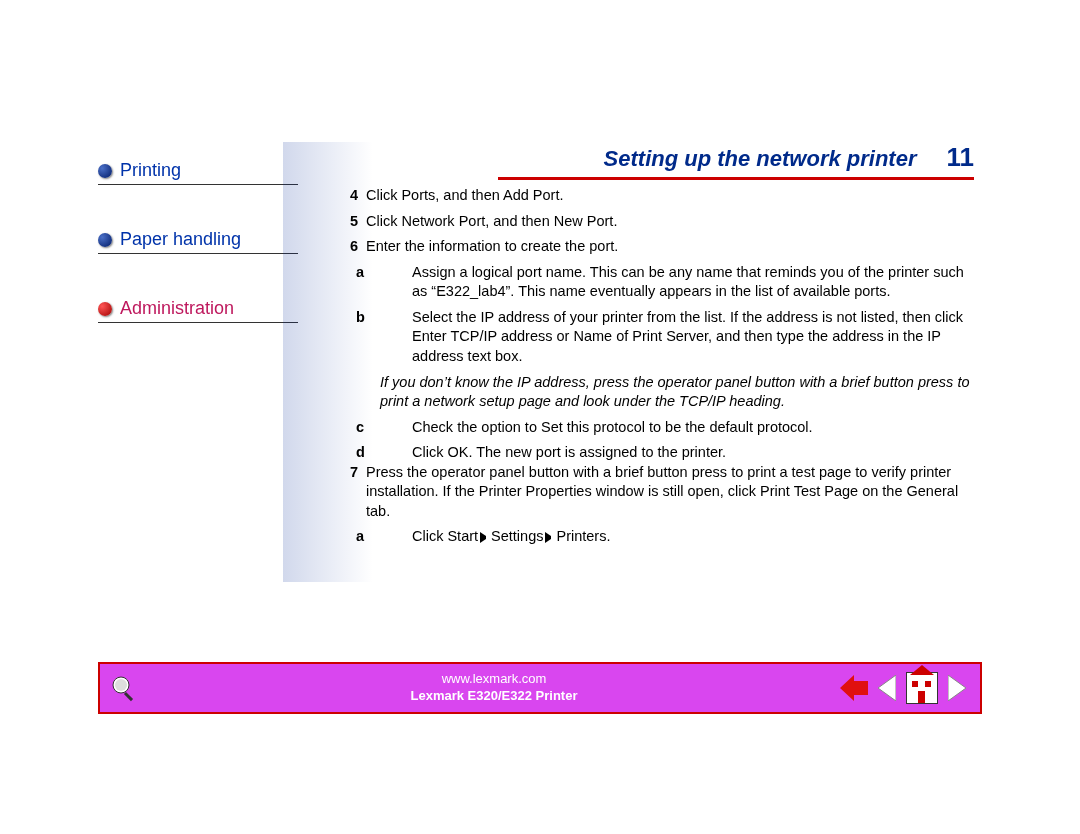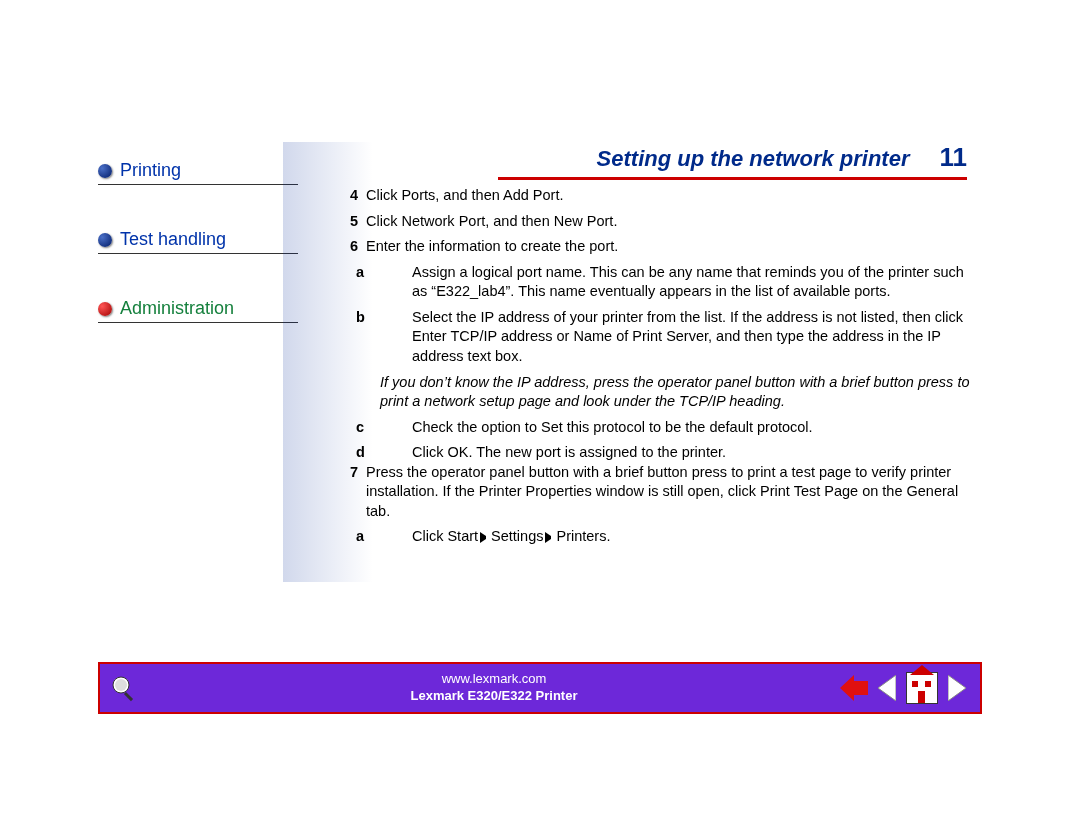--- a/index.html
+++ b/index.html
@@ -15,21 +15,21 @@
   position: absolute;
   top: 142px;
   left: 98px;
   width: 880px;
   height: 572px;
 }
 .header-line {
   position: absolute;
   top: 0;
   left: 400px;
-  right: 11px;
+  right: 4px;
   display: flex;
   align-items: baseline;
   justify-content: flex-end;
   border-bottom: 3px solid #c00;
   padding-bottom: 4px;
 }
 .header-title {
   color: #002a8a;
   font-weight: bold;
   font-size: 22px;
@@ -62,21 +62,21 @@
   margin-right: 8px;
   box-shadow: 1px 1px 2px rgba(0,0,0,0.5);
   flex-shrink: 0;
 }
 .bullet-blue { background: radial-gradient(circle at 30% 30%, #4a6fc7, #001a66); }
 .bullet-red { background: radial-gradient(circle at 30% 30%, #ff5555, #a00000); }
 .sidebar-label {
   color: #0033aa;
   font-size: 18px;
 }
-.sidebar-label.active { color: #15803d; }
+.sidebar-label.active { color: #be185d; }
 .sidebar-fade {
   position: absolute;
   top: 0;
   left: 185px;
   width: 90px;
   height: 440px;
   background: linear-gradient(to right, rgba(0,40,150,0.18), rgba(0,40,150,0));
   pointer-events: none;
 }
 .content {
@@ -112,21 +112,21 @@
   margin-right: 6px;
 }
 .substep-body { flex: 1; margin-left: 32px; }
 .para { margin-top: 6px; margin-left: 42px; font-style: italic; }
 .footer-bar {
   position: absolute;
   left: 98px;
   width: 880px;
   bottom: 120px;
   height: 48px;
-  background: #6d28d9;
+  background: #d946ef;
   border: 2px solid #c00;
   display: flex;
   align-items: center;
 }
 .footer-left-icon {
   width: 48px;
   display: flex;
   justify-content: center;
   align-items: center;
 }
@@ -199,21 +199,21 @@
     <span class="header-pagenum">11</span>
   </div>
 
   <div class="sidebar">
     <div class="sidebar-item">
       <span class="bullet bullet-blue"></span>
       <span class="sidebar-label">Printing</span>
     </div>
     <div class="sidebar-item">
       <span class="bullet bullet-blue"></span>
-      <span class="sidebar-label">Test handling</span>
+      <span class="sidebar-label">Paper handling</span>
     </div>
     <div class="sidebar-item">
       <span class="bullet bullet-red"></span>
       <span class="sidebar-label active">Administration</span>
     </div>
   </div>
   <div class="sidebar-fade"></div>
 
   <div class="content">
     <div class="step">

